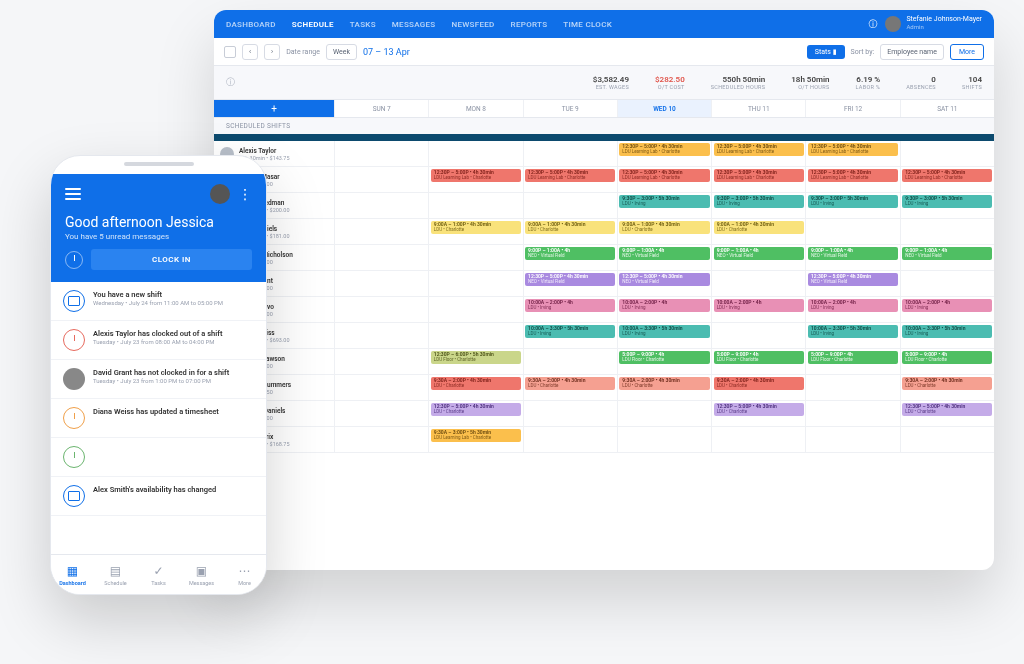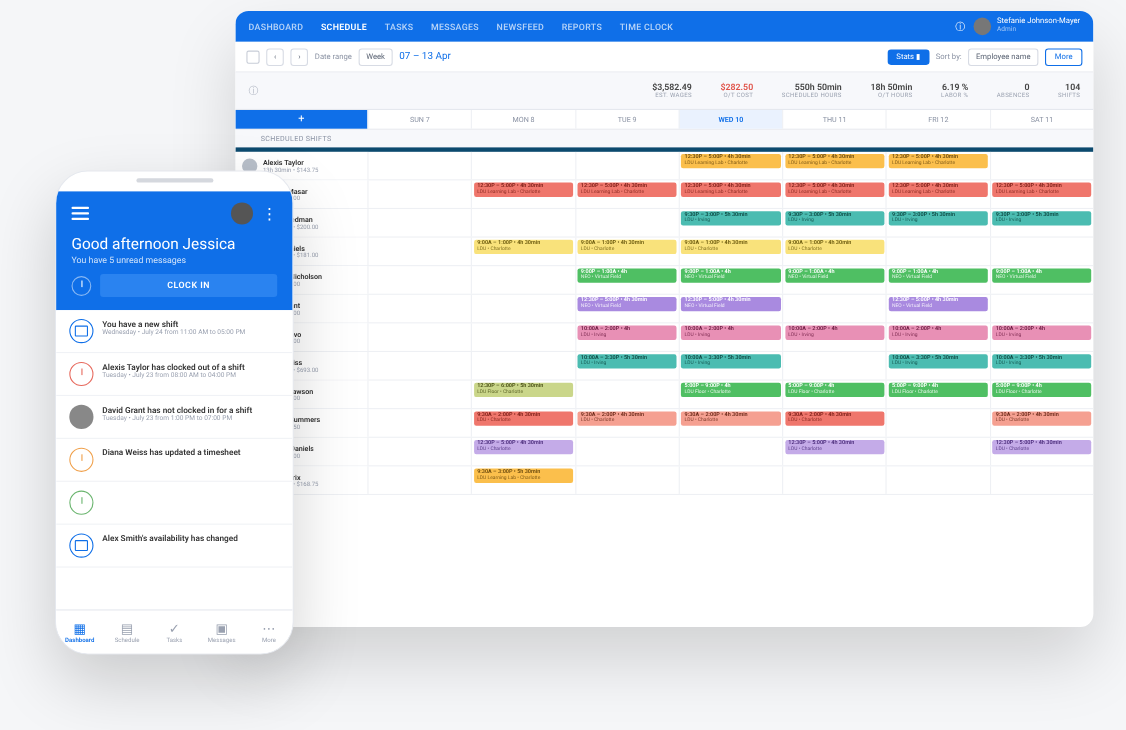--- a/index.html
+++ b/index.html
@@ -23,21 +23,21 @@
 .today-btn{border:1px solid #0f6fe8;color:#0f6fe8;font-size:7px;padding:3px 8px;border-radius:3px;cursor:pointer}
 .statsrow{background:#f7f8fb;height:34px;display:flex;align-items:center;justify-content:flex-end;padding:0 12px;gap:26px;border-bottom:1px solid #e5e8ee}
 .stat{text-align:right}
 .stat .v{font-size:8px;color:#444;font-weight:600}
 .stat .v.red{color:#e0544a}
 .stat .l{font-size:5.5px;color:#9aa1b0;letter-spacing:0.3px}
 .grid-head{display:grid;grid-template-columns:120px repeat(7,1fr);height:18px;background:#fff;border-bottom:1px solid #e5e8ee}
 .plusbtn{background:#0f6fe8;color:#fff;font-size:10px;display:flex;align-items:center;justify-content:center;cursor:pointer}
 .gh{font-size:6.5px;color:#8a92a3;display:flex;align-items:center;justify-content:center;border-left:1px solid #eef0f4}
 .gh.active{background:#eaf2fe;color:#0f6fe8;font-weight:600}
-.section-hdr{font-size:6.5px;color:#8a92a3;padding:4px 23px;background:#f7f8fb;border-bottom:4px solid #0c4a6e;letter-spacing:0.3px}
+.section-hdr{font-size:6.5px;color:#8a92a3;padding:4px 12px;background:#f7f8fb;border-bottom:7px solid #0c4a6e;letter-spacing:0.3px}
 .gridbody{overflow-y:auto;height:430px}
 .emprow{display:grid;grid-template-columns:120px repeat(7,1fr);min-height:26px;border-bottom:1px solid #eef0f4}
 .emp{display:flex;align-items:center;gap:5px;padding:3px 6px;background:#fff}
 .emp-av{width:14px;height:14px;border-radius:50%;background:#b8bfc9;flex-shrink:0}
 .emp-info{overflow:hidden}
 .emp-nm{font-size:6.5px;color:#333;font-weight:600;white-space:nowrap}
 .emp-sub{font-size:5.5px;color:#9aa1b0;white-space:nowrap}
 .cell{border-left:1px solid #eef0f4;padding:1.5px;display:flex;flex-direction:column;gap:1.5px}
 .shift{border-radius:2px;padding:1.5px 3px;font-size:5px;line-height:1.1;cursor:pointer;overflow:hidden}
 .shift .t1{font-weight:600;white-space:nowrap}

